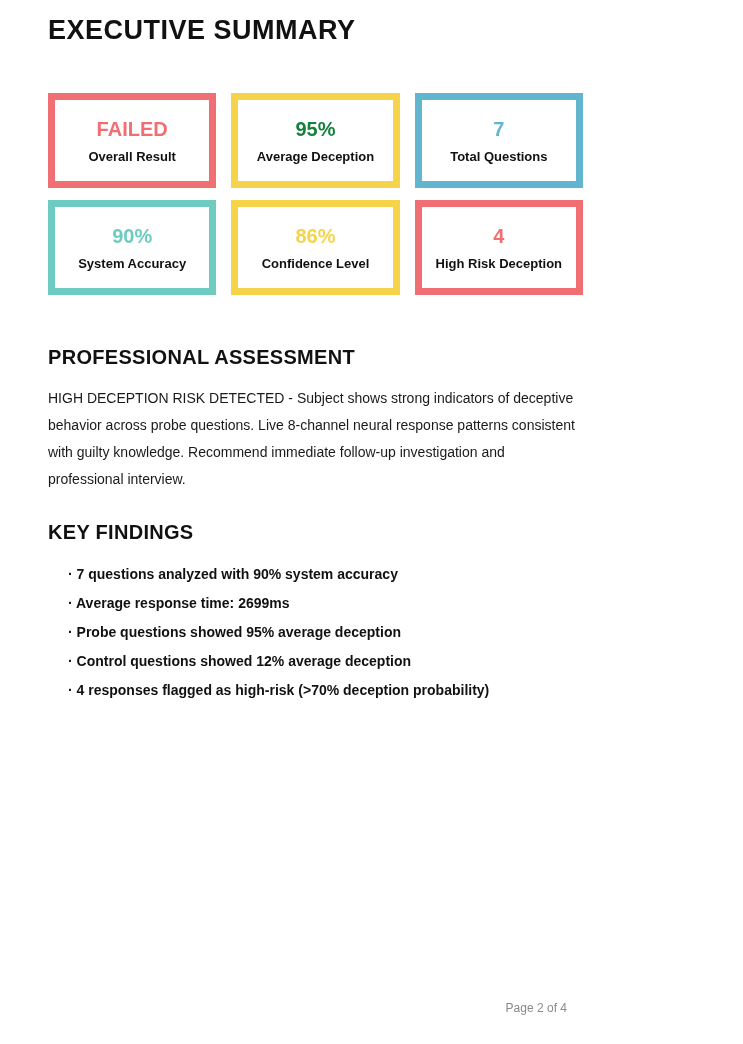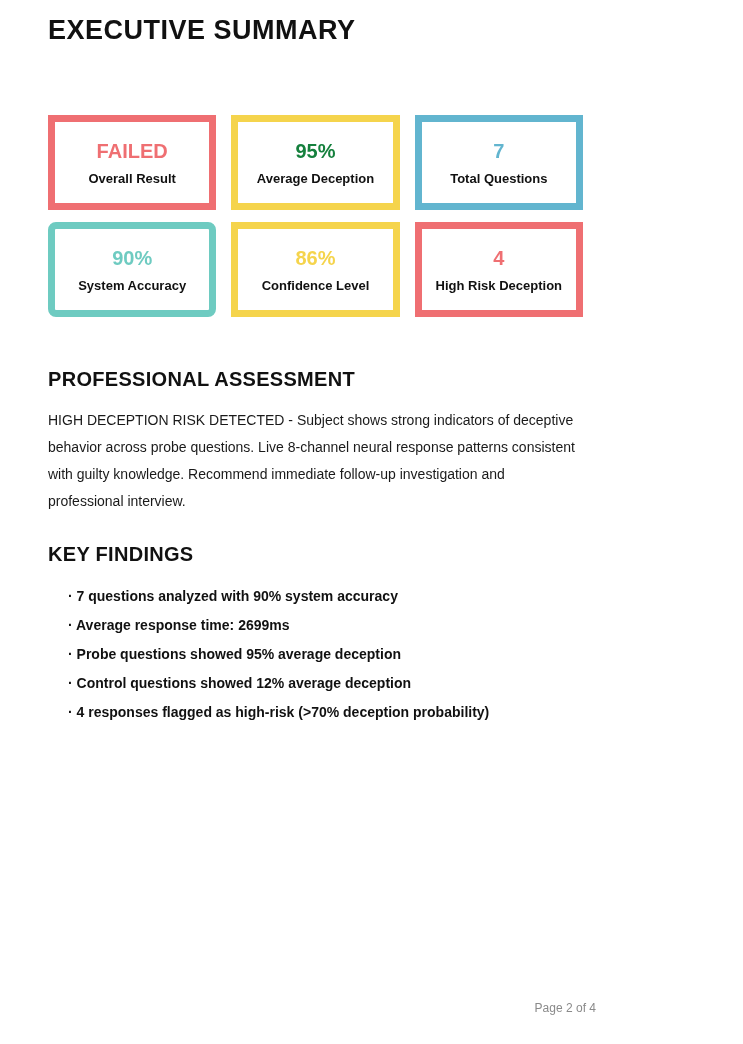--- a/index.html
+++ b/index.html
@@ -20,21 +20,21 @@
   }
   .page-title {
     margin: 0;
     font-size: 27px;
     font-weight: bold;
     letter-spacing: 0.5px;
     line-height: 32px;
     color: #111111;
   }
   .cards-grid {
-    margin-top: 69px;
+    margin-top: 47px;
     display: grid;
     grid-template-columns: repeat(3, 1fr);
     column-gap: 15px;
     row-gap: 12px;
   }
   .card {
     box-sizing: border-box;
     height: 95px;
     border: 7px solid #cccccc;
     background: #ffffff;
@@ -81,21 +81,21 @@
   }
   .findings-list li {
     font-size: 14px;
     font-weight: bold;
     line-height: 17px;
     margin-bottom: 12px;
     color: #111111;
   }
   .page-footer {
     position: absolute;
-    right: 33px;
+    right: 62px;
     top: 1001px;
     font-size: 12px;
     color: #8a8a8a;
     margin-left: 29px;
   }
 </style>
 </head>
 <body>
 
 <div class="page">
@@ -108,21 +108,21 @@
         <div class="card-label">Overall Result</div>
       </div>
       <div class="card" style="border-color: rgb(245, 212, 76);">
         <div class="card-value" style="color: #15803d;">95%</div>
         <div class="card-label">Average Deception</div>
       </div>
       <div class="card" style="border-color: rgb(98, 181, 207);">
         <div class="card-value" style="color: rgb(98, 181, 207);">7</div>
         <div class="card-label">Total Questions</div>
       </div>
-      <div class="card" style="border-color: rgb(110, 203, 193); border-radius: 8px;">
+      <div class="card" style="border-color: rgb(110, 203, 193);">
         <div class="card-value" style="color: rgb(110, 203, 193);">90%</div>
         <div class="card-label">System Accuracy</div>
       </div>
       <div class="card" style="border-color: rgb(245, 212, 76);">
         <div class="card-value" style="color: rgb(245, 212, 76);">86%</div>
         <div class="card-label">Confidence Level</div>
       </div>
       <div class="card" style="border-color: rgb(239, 111, 114);">
         <div class="card-value" style="color: rgb(239, 111, 114);">4</div>
         <div class="card-label">High Risk Deception</div>

